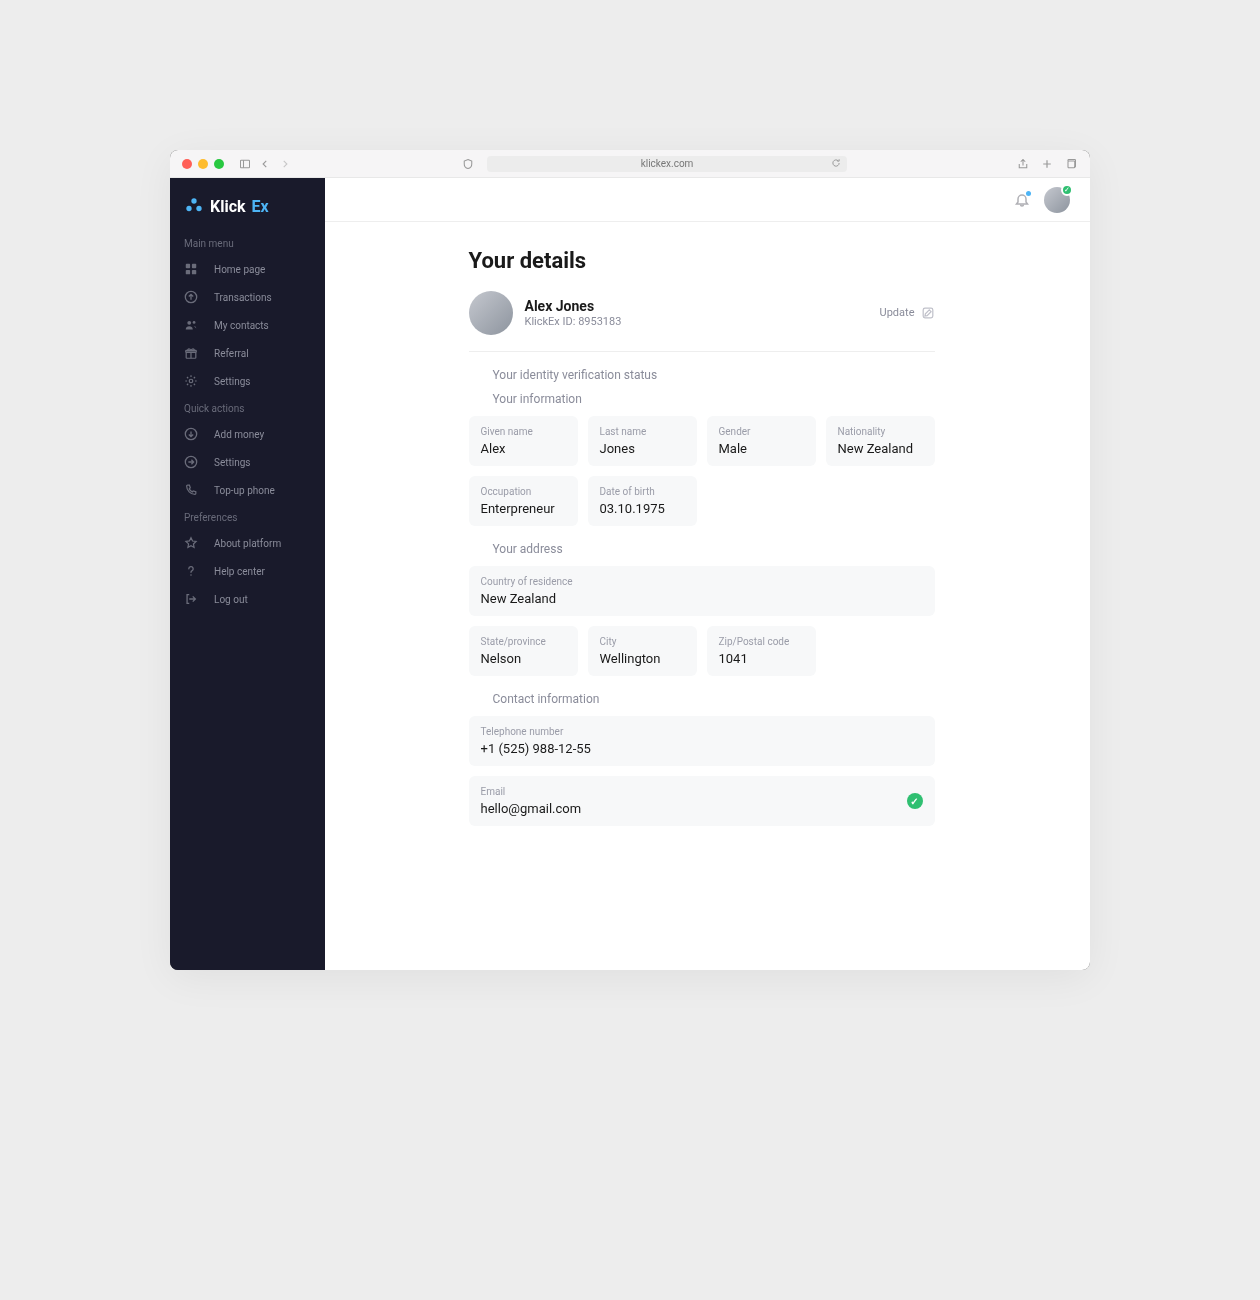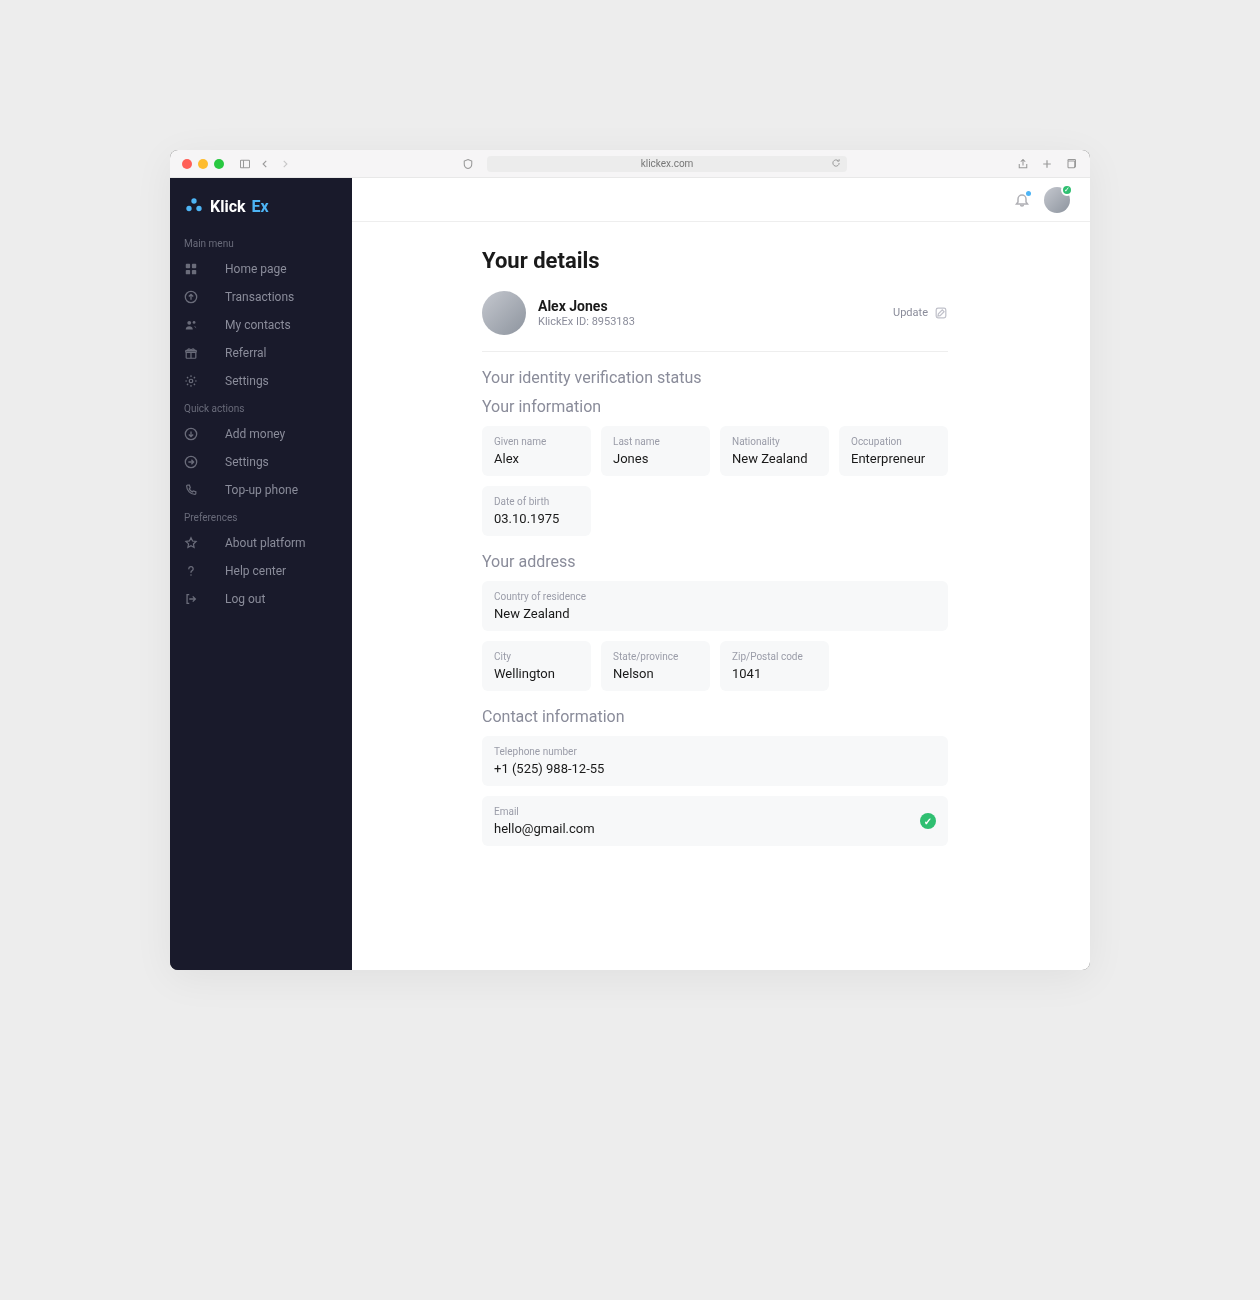--- a/index.html
+++ b/index.html
@@ -48,21 +48,21 @@
     position:relative;
   }
   .url-refresh { position:absolute; right:6px; color:#999; }
   .chrome-right { display:flex; gap:10px; margin-left:auto; }
 
   .app {
     display:flex;
     height: 792px;
   }
   .sidebar {
-    width: 182px;
+    width: 155px;
     background: #191a2b;
     color:#fff;
     padding: 18px 0 0 0;
     display:flex;
     flex-direction:column;
   }
   .brand {
     display:flex;
     align-items:center;
     gap:6px;
@@ -73,23 +73,23 @@
   .brand-ex { color:#4db4f5; }
   .brand-icon { width:20px; height:20px; }
   .section-label {
     font-size:10px;
     color:#696b7a;
     padding: 8px 14px 6px 14px;
   }
   .nav-item {
     display:flex;
     align-items:center;
-    gap:27px;
+    gap:16px;
     padding: 7px 14px;
-    font-size:12px;
+    font-size:10px;
     color:#8a8c9a;
     cursor:pointer;
   }
   .nav-icon { width:14px; height:14px; display:flex; align-items:center; justify-content:center; }
   .nav-icon svg { width:14px; height:14px; fill:#6a6c7a; }
 
   .main {
     flex:1;
     background:#fff;
     display:flex;
@@ -127,21 +127,21 @@
     align-items:center;
     gap:12px;
     padding-bottom: 16px;
     border-bottom:1px solid #eee;
     margin-bottom: 16px;
   }
   .profile-pic { width:44px; height:44px; border-radius:50%; background:linear-gradient(135deg,#c5c8cf,#8d949e); }
   .profile-name { font-size:14px; font-weight:700; color:#1a1a1a; }
   .profile-id { font-size:11px; color:#8a8c9a; margin-top:1px; }
   .update-link { margin-left:auto; font-size:11px; color:#8a8c9a; display:flex; align-items:flex-start; gap:6px; cursor:pointer; }
-  .sub-label { font-size:16px; color:#8a8c9a; margin-bottom:10px; margin-top: 4px; }
+  .sub-label { font-size:12px; color:#8a8c9a; margin-bottom:10px; margin-top: 4px; margin-left: 24px; }
   .verified-row { display:flex; align-items:center; gap:8px; margin-bottom: 16px; }
   .check-circle { width:16px; height:16px; border-radius:50%; background:#2fbf71; display:flex; align-items:center; justify-content:center; }
   .check-circle::after { content:"✓"; color:#fff; font-size:10px; font-weight:bold; }
   .verified-text { font-size:13px; font-weight:600; color:#1a1a1a; }
 
   .field-grid { display:grid; grid-template-columns: 1fr 1fr 1fr 1fr; gap:10px; margin-bottom: 16px; }
   .field-grid.single { grid-template-columns: 1fr; }
   .field {
     background:#f7f8f9;
     border-radius:6px;
@@ -379,20 +379,24 @@
           <div class="field-grid">
             <div class="field">
               <div class="field-label">Given name</div>
               <div class="field-value">Alex</div>
             </div>
             <div class="field">
               <div class="field-label">Last name</div>
               <div class="field-value">Jones</div>
             </div>
             <div class="field">
+              <div class="field-label">Gender</div>
+              <div class="field-value">Male</div>
+            </div>
+            <div class="field">
               <div class="field-label">Nationality</div>
               <div class="field-value">New Zealand</div>
             </div>
             <div class="field">
               <div class="field-label">Occupation</div>
               <div class="field-value">Enterpreneur</div>
             </div>
             <div class="field">
               <div class="field-label">Date of birth</div>
               <div class="field-value">03.10.1975</div>
@@ -401,26 +405,26 @@
 
           <div class="sub-label">Your address</div>
           <div class="field-grid single">
             <div class="field">
               <div class="field-label">Country of residence</div>
               <div class="field-value">New Zealand</div>
             </div>
           </div>
           <div class="field-grid" style="margin-top:-6px;">
             <div class="field">
+              <div class="field-label">State/province</div>
+              <div class="field-value">Nelson</div>
+            </div>
+            <div class="field">
               <div class="field-label">City</div>
               <div class="field-value">Wellington</div>
-            </div>
-            <div class="field">
-              <div class="field-label">State/province</div>
-              <div class="field-value">Nelson</div>
             </div>
             <div class="field">
               <div class="field-label">Zip/Postal code</div>
               <div class="field-value">1041</div>
             </div>
           </div>
 
           <div class="sub-label">Contact information</div>
           <div class="field-grid single">
             <div class="field">

